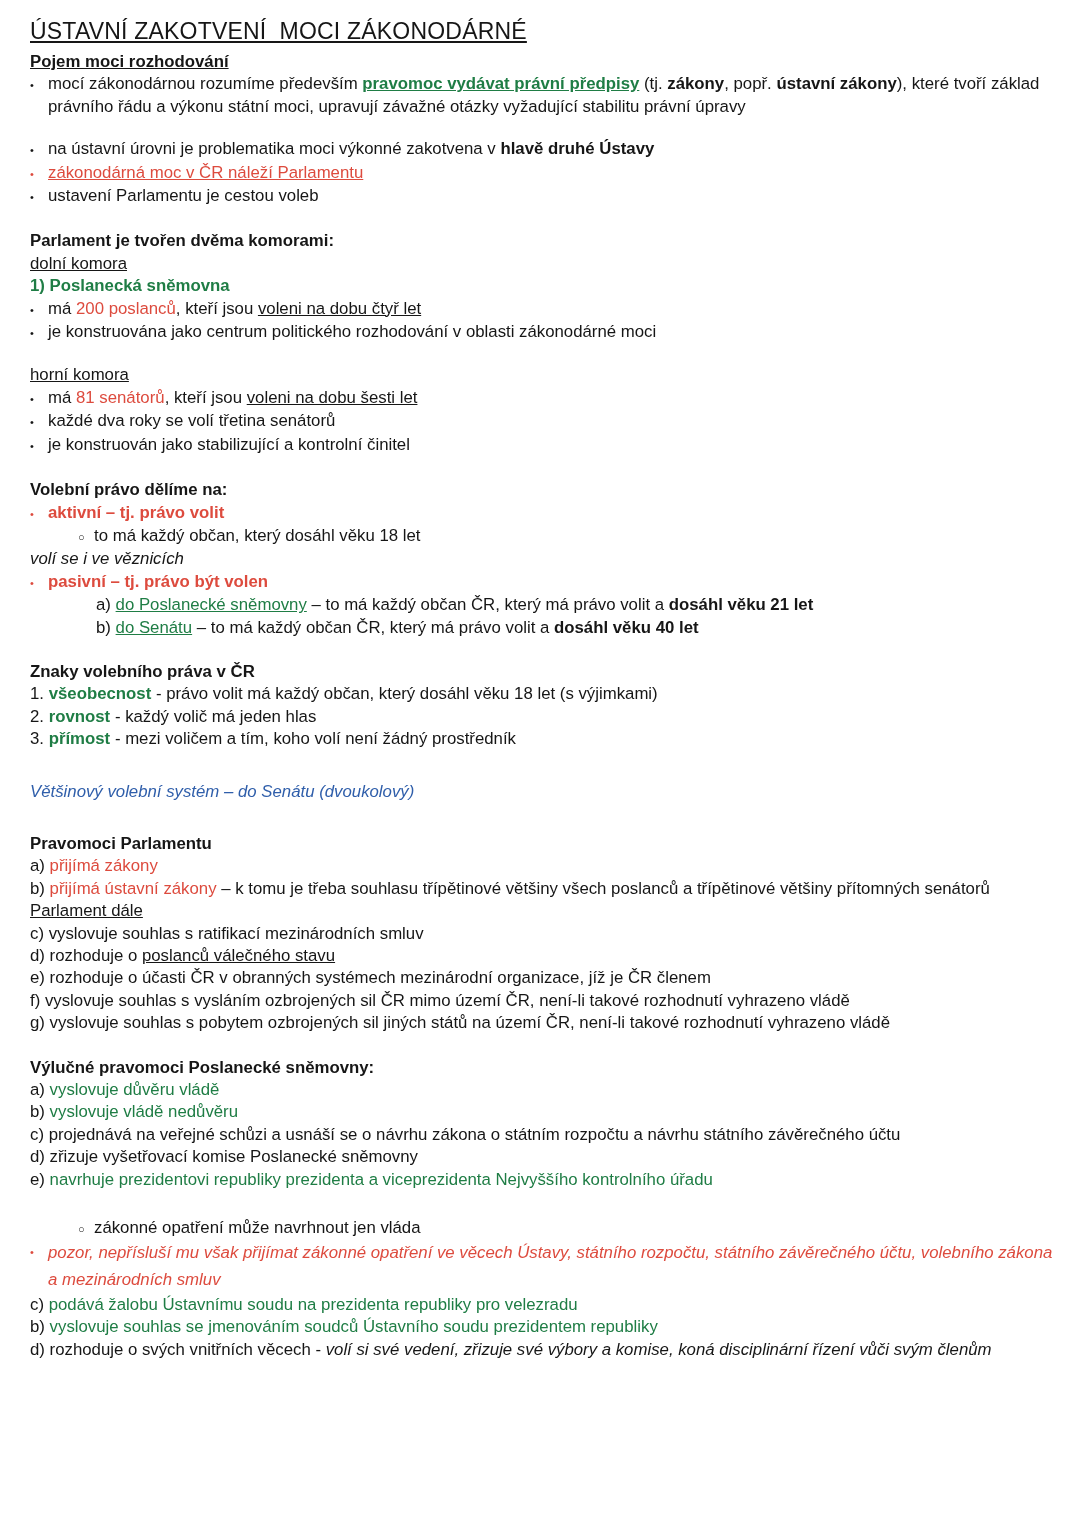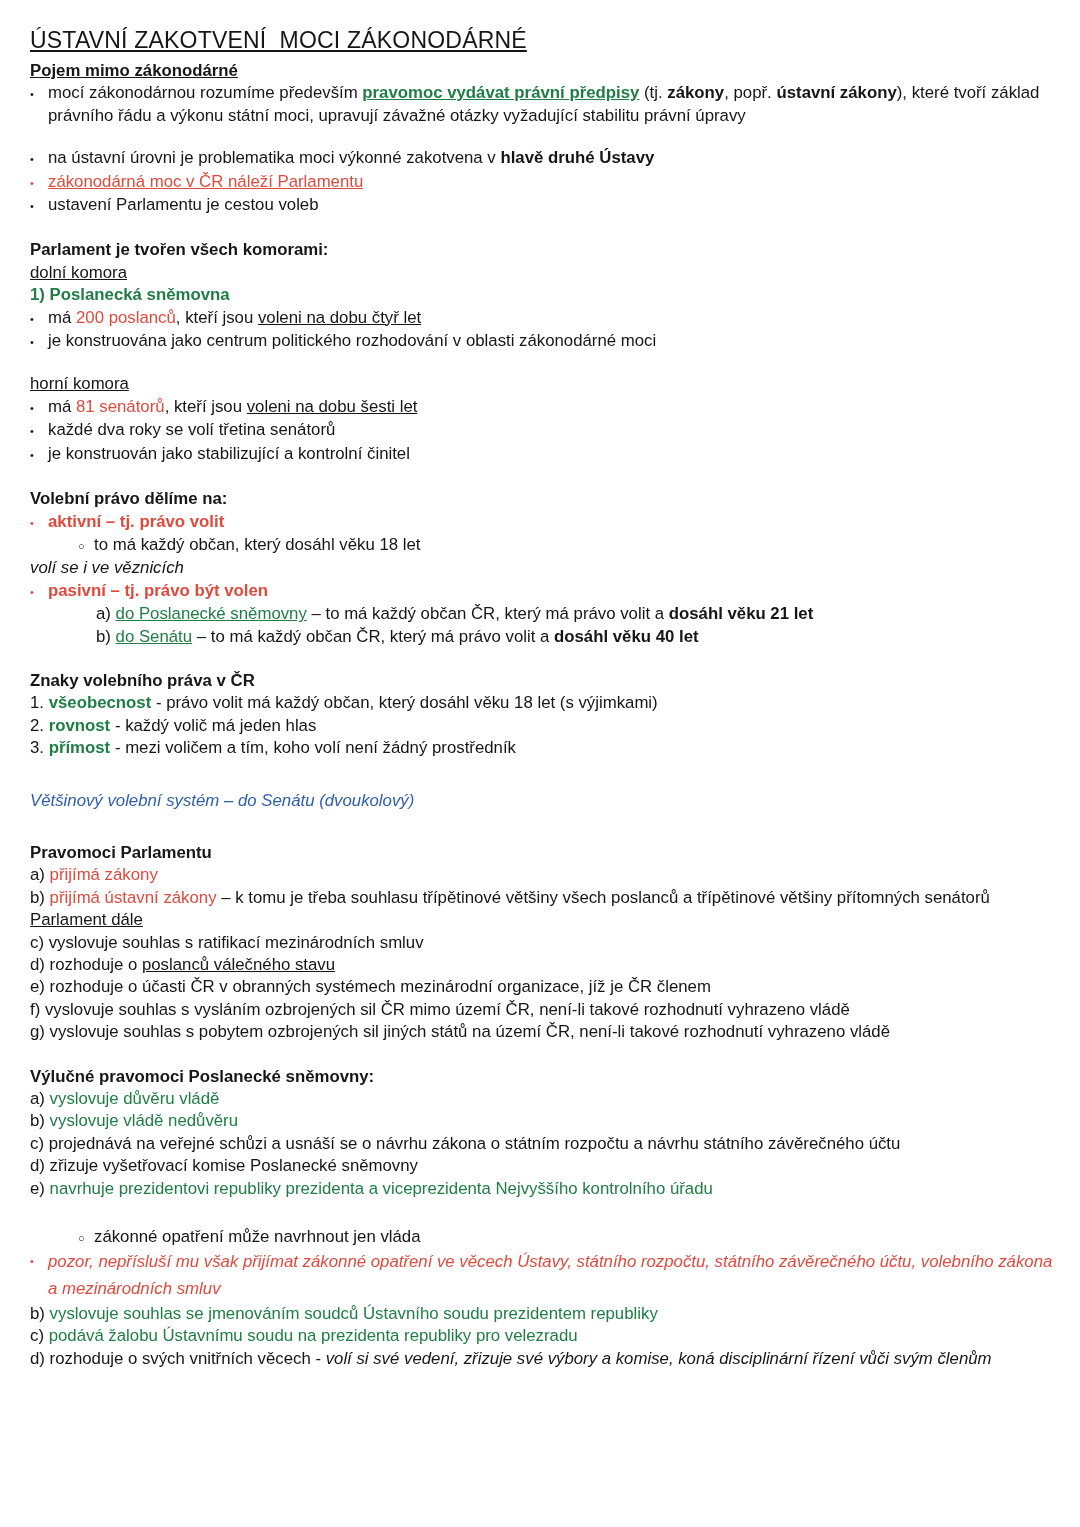--- a/index.html
+++ b/index.html
@@ -12,21 +12,21 @@
   body{
     width:1080px;
     min-height:1527px;
     font-family:"Liberation Sans", sans-serif;
     color:var(--text);
   }
   .page{
     box-sizing:border-box;
     width:1080px;
     min-height:1527px;
-    padding:25px 26px 20px 30px;
+    padding:16px 26px 20px 30px;
     font-size:16.8px;
     line-height:22.4px;
   }
   .line{white-space:pre-wrap;}
   .title{
     font-size:23px;
     line-height:30px;
     margin-bottom:5px;
     letter-spacing:0.2px;
   }
@@ -54,28 +54,28 @@
   .green{color:var(--green);}
   .red{color:var(--red);}
   .blue{color:var(--blue);}
 </style>
 </head>
 <body>
 
 <div class="page">
   <div>
       <div class="line title"><span>ÚSTAVNÍ ZAKOTVENÍ  MOCI ZÁKONODÁRNÉ</span></div>
-      <div class="line text"><span class="b u">Pojem mimo zákonodárné</span></div>
+      <div class="line text"><span class="b u">Pojem moci rozhodování</span></div>
       <div class="line bullet"><span class="marker">•</span><span class="body"><span>mocí zákonodárnou rozumíme především </span><span class="b u green">pravomoc vydávat právní předpisy</span><span> (tj. </span><span class="b">zákony</span><span>, popř. </span><span class="b">ústavní zákony</span><span>), které tvoří základ právního řádu a výkonu státní moci, upravují závažné otázky vyžadující stabilitu právní úpravy</span></span></div>
       <div style="height: 20px;"></div>
       <div class="line bullet"><span class="marker">•</span><span class="body"><span>na ústavní úrovni je problematika moci výkonné zakotvena v </span><span class="b">hlavě druhé Ústavy</span></span></div>
       <div class="line bullet"><span class="marker red">•</span><span class="body"><span class="red u">zákonodárná moc v ČR náleží Parlamentu</span></span></div>
       <div class="line bullet"><span class="marker">•</span><span class="body"><span>ustavení Parlamentu je cestou voleb</span></span></div>
       <div style="height: 22px;"></div>
-      <div class="line text"><span class="b">Parlament je tvořen všech komorami:</span></div>
+      <div class="line text"><span class="b">Parlament je tvořen dvěma komorami:</span></div>
       <div class="line text"><span class="u">dolní komora</span></div>
       <div class="line text"><span class="b green">1) Poslanecká sněmovna</span></div>
       <div class="line bullet"><span class="marker">•</span><span class="body"><span>má </span><span class="red">200 poslanců</span><span>, kteří jsou </span><span class="u">voleni na dobu čtyř let</span></span></div>
       <div class="line bullet"><span class="marker">•</span><span class="body"><span>je konstruována jako centrum politického rozhodování v oblasti zákonodárné moci</span></span></div>
       <div style="height: 20px;"></div>
       <div class="line text"><span class="u">horní komora</span></div>
       <div class="line bullet"><span class="marker">•</span><span class="body"><span>má </span><span class="red">81 senátorů</span><span>, kteří jsou </span><span class="u">voleni na dobu šesti let</span></span></div>
       <div class="line bullet"><span class="marker">•</span><span class="body"><span>každé dva roky se volí třetina senátorů</span></span></div>
       <div class="line bullet"><span class="marker">•</span><span class="body"><span>je konstruován jako stabilizující a kontrolní činitel</span></span></div>
       <div style="height: 22px;"></div>
@@ -106,17 +106,17 @@
       <div style="height: 22px;"></div>
       <div class="line text"><span class="b">Výlučné pravomoci Poslanecké sněmovny:</span></div>
       <div class="line text"><span>a) </span><span class="green">vyslovuje důvěru vládě</span></div>
       <div class="line text"><span>b) </span><span class="green">vyslovuje vládě nedůvěru</span></div>
       <div class="line text"><span>c) projednává na veřejné schůzi a usnáší se o návrhu zákona o státním rozpočtu a návrhu státního závěrečného účtu</span></div>
       <div class="line text"><span>d) zřizuje vyšetřovací komise Poslanecké sněmovny</span></div>
       <div class="line text"><span>e) </span><span class="green">navrhuje prezidentovi republiky prezidenta a viceprezidenta Nejvyššího kontrolního úřadu</span></div>
       <div style="height: 26px;"></div>
       <div class="line sub-bullet"><span class="marker">○</span><span class="body"><span>zákonné opatření může navrhnout jen vláda</span></span></div>
       <div class="line bullet loose"><span class="marker red">•</span><span class="body"><span class="i red">pozor, nepřísluší mu však přijímat zákonné opatření ve věcech Ústavy, státního rozpočtu, státního závěrečného účtu, volebního zákona a mezinárodních smluv</span></span></div>
+      <div class="line text"><span>c) </span><span class="green">podává žalobu Ústavnímu soudu na prezidenta republiky pro velezradu</span></div>
       <div class="line text"><span>b) </span><span class="green">vyslovuje souhlas se jmenováním soudců Ústavního soudu prezidentem republiky</span></div>
-      <div class="line text"><span>c) </span><span class="green">podává žalobu Ústavnímu soudu na prezidenta republiky pro velezradu</span></div>
       <div class="line text"><span>d) rozhoduje o svých vnitřních věcech - </span><span class="i">volí si své vedení, zřizuje své výbory a komise, koná disciplinární řízení vůči svým členům</span></div>
     </div>
 </div>
 
 </body></html>

